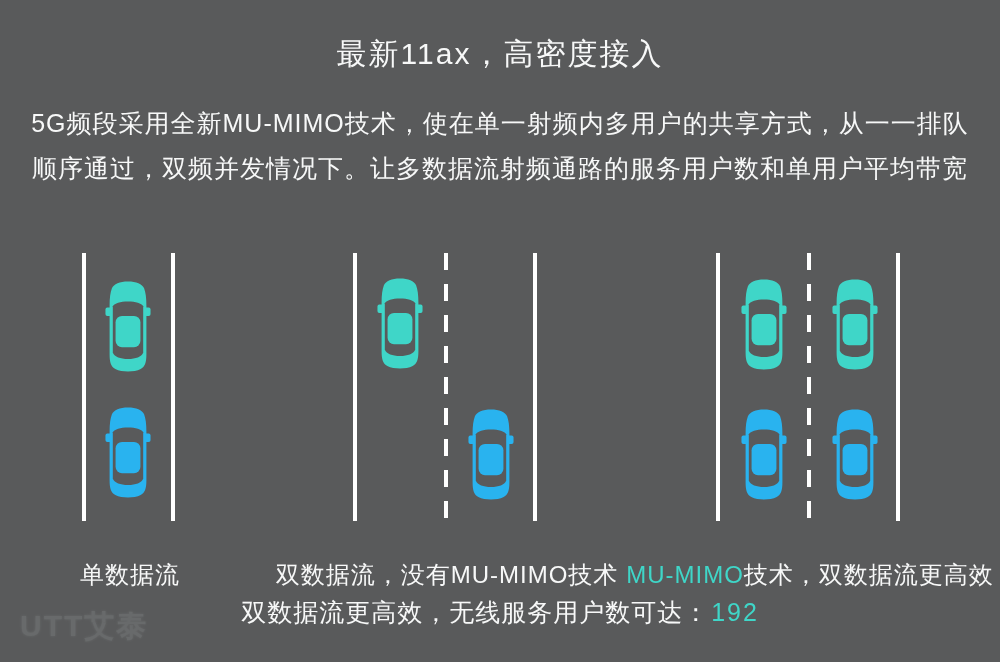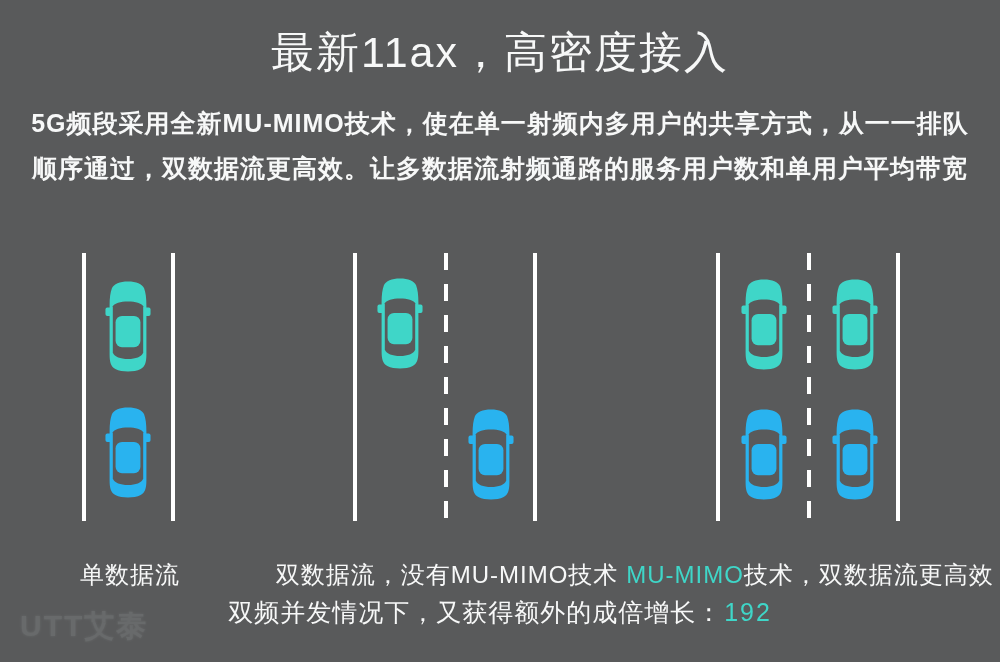--- a/index.html
+++ b/index.html
@@ -5,28 +5,28 @@
   :root{
     --background:#595a5b; --text:#f7f8f8; --teal:#3fd6c8; --blue:#29b3ef;
     --lane_line:#ffffff; --watermark:#6a6c6d;
   }
   *{margin:0;padding:0;box-sizing:border-box;}
   html,body{background:var(--background);}
   body{font-family:"Liberation Sans","DejaVu Sans",sans-serif;}
   .stage{position:relative;width:1000px;height:662px;background:var(--background);overflow:hidden;margin:0 auto;}
 
   .page-title{
-    position:absolute;top:24px;left:0;width:100%;
+    position:absolute;top:34px;left:0;width:100%;
     text-align:center;color:var(--text);
-    font-size:43px;font-weight:300;letter-spacing:2px;
+    font-size:30px;font-weight:300;letter-spacing:2px;
   }
   .intro{
     position:absolute;top:101px;left:0;width:100%;
     text-align:center;color:var(--text);
-    font-size:25px;font-weight:700;line-height:45px;letter-spacing:1px;
+    font-size:25px;font-weight:400;line-height:45px;letter-spacing:1px;
   }
 
   
   .road{position:absolute;left:0;top:0;width:1000px;height:662px;}
   .lane-line{position:absolute;top:253px;width:4px;height:268px;background:var(--lane_line);}
   .lane-line.dashed{
     background:repeating-linear-gradient(to bottom,var(--lane_line) 0 17px,transparent 17px 31px);
   }
   .car{position:absolute;width:46px;height:100px;}
   .car.teal{--car-color:var(--teal);}
@@ -65,21 +65,21 @@
     </symbol>
   </defs>
 </svg>
 
 <div class="stage">
 
   <h1 class="page-title">最新11ax，高密度接入</h1>
 
   <div class="intro">
     <div>5G频段采用全新MU-MIMO技术，使在单一射频内多用户的共享方式，从一一排队</div>
-    <div>顺序通过，双数据流更高效。让多数据流射频通路的服务用户数和单用户平均带宽</div>
+    <div>顺序通过，双频并发情况下。让多数据流射频通路的服务用户数和单用户平均带宽</div>
   </div>
 
   <div class="road">
 
     <div class="lane-line" style="left:82px"></div>
     <div class="lane-line" style="left:171px"></div>
     <svg class="car teal" style="left:105px;top:276px">
         <use href="#car-shape"></use>
       </svg>
     <svg class="car blue" style="left:105px;top:402px">
@@ -117,18 +117,18 @@
     <span>单数据流</span>
   </div>
   <div class="lane-label" style="left:810px">
     <span class="hl">MU-MIMO</span><span>技术，双数据流更高效</span>
   </div>
   <div class="lane-label" style="left:447px">
     <span>双数据流，没有MU-MIMO技术</span>
   </div>
 
   <div class="footer-claim">
-    <span>双频并发情况下，又获得额外的成倍增长：</span><span class="num">192</span>
+    <span>双数据流更高效，无线服务用户数可达：</span><span class="num">192</span>
   </div>
 
   <div class="watermark">UTT艾泰</div>
 
 </div>
 
 </body></html>

